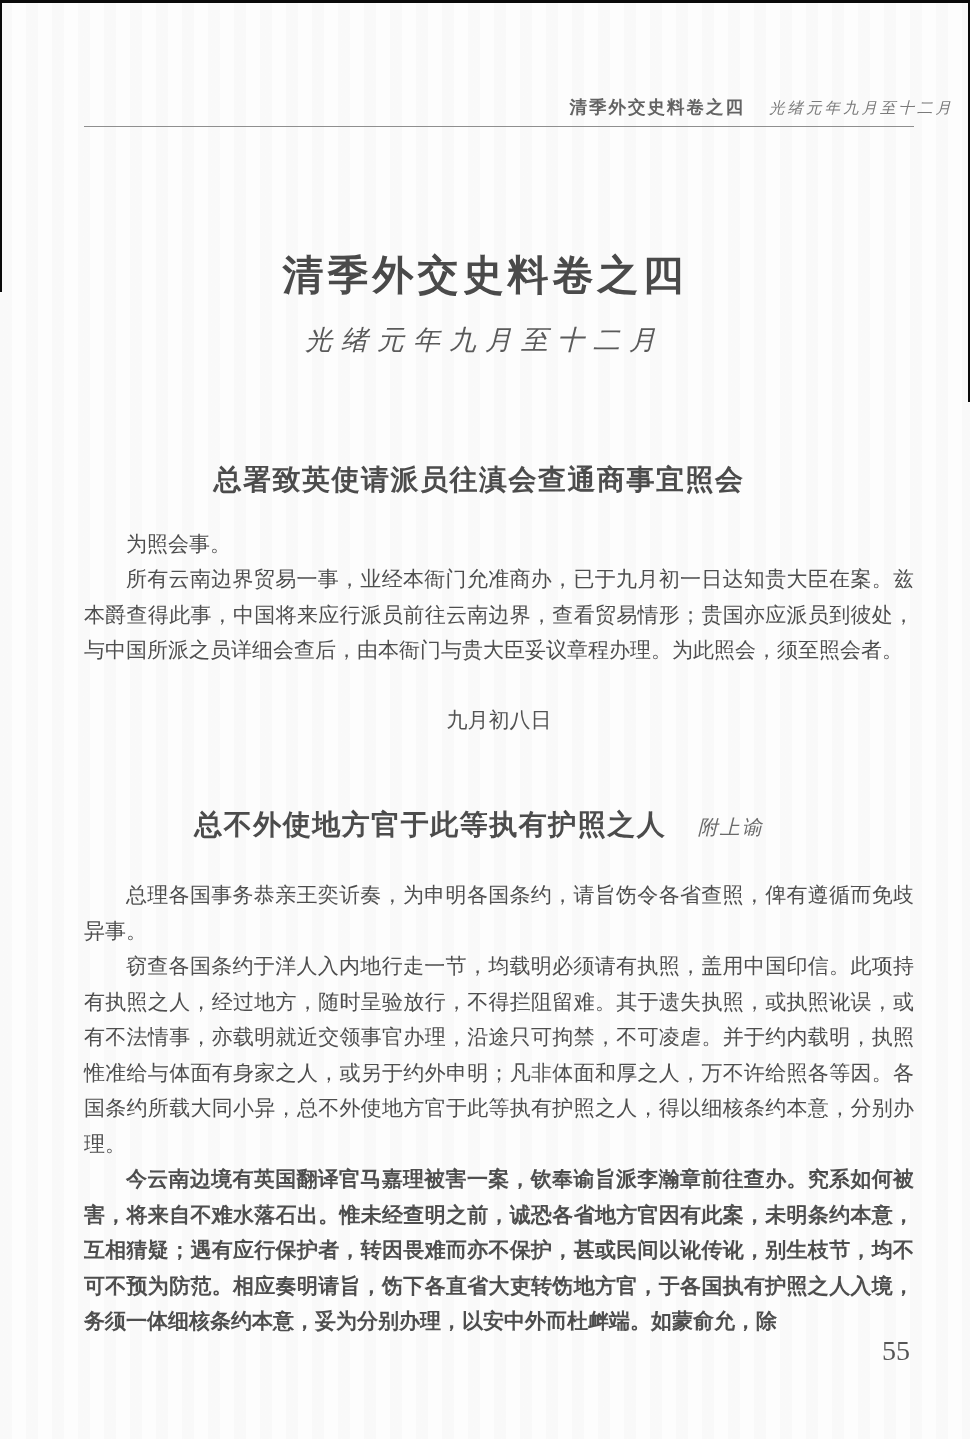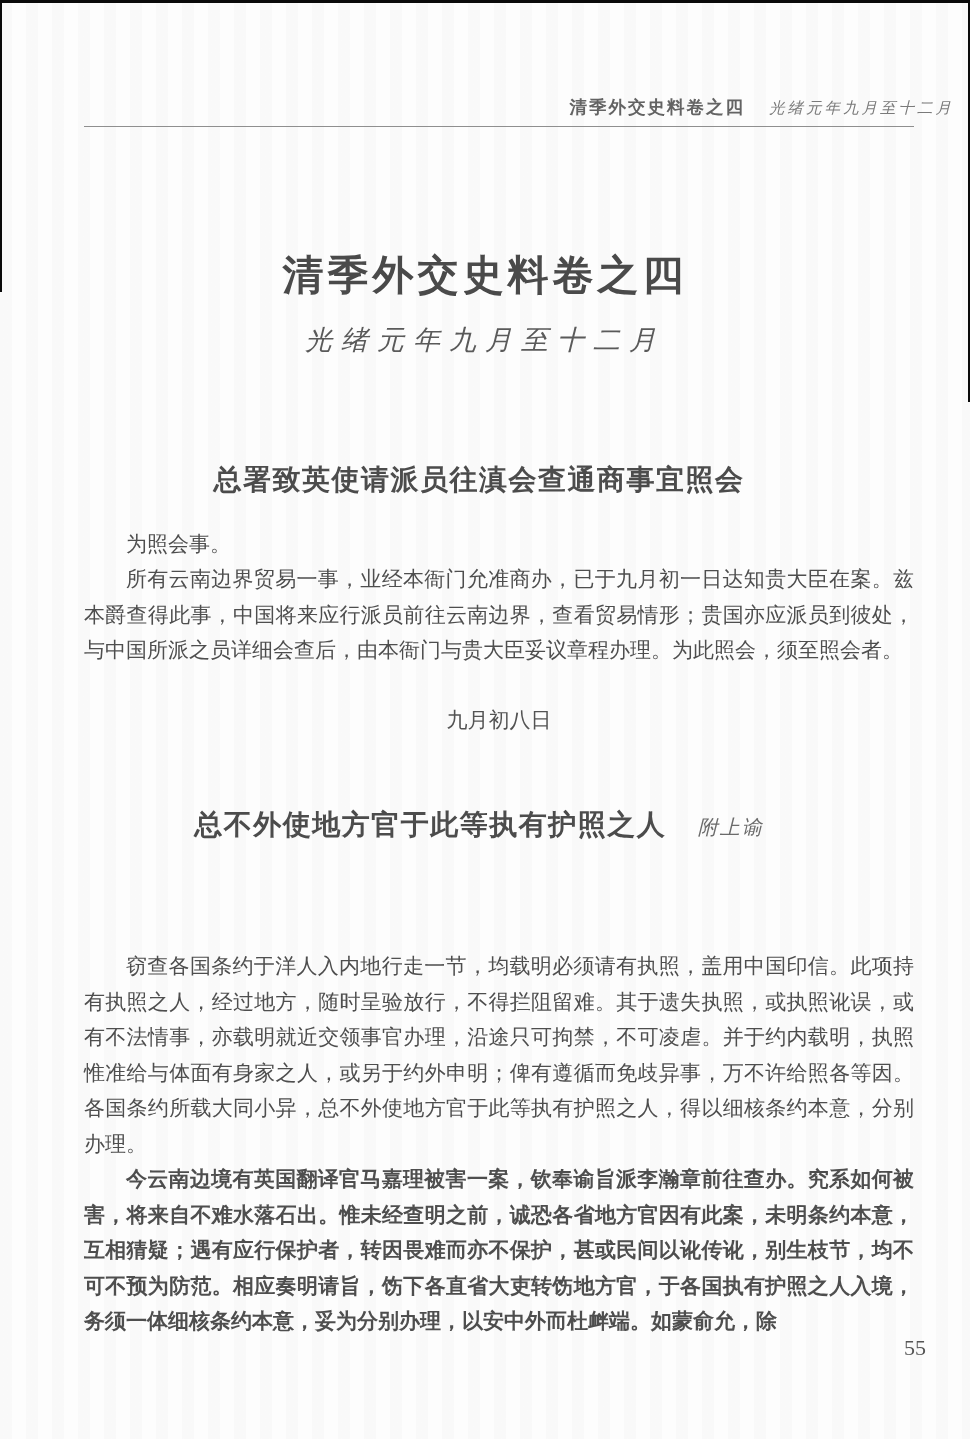--- a/index.html
+++ b/index.html
@@ -125,22 +125,22 @@
     text-align: center;
     color: #535353;
   }
   .p-s2-1 { top: 878px; }
   .p-s2-2 { top: 949px; }
   .p-s2-3 { top: 1162px; font-weight: bold; }
 
   .page-number {
     position: absolute;
     top: 1335px;
-    right: 44px;
-    font-size: 22px;
+    right: 60px;
+    font-size: 28px;
     color: #555555;
   }
 </style>
 </head>
 <body>
 
 <div class="page">
 
   <div class="edge-top"></div>
   <div class="edge-left"></div>
@@ -159,18 +159,19 @@
 
   <p class="body-text indent p-s1-2">所有云南边界贸易一事，业经本衙门允准商办，已于九月初一日达知贵大臣在案。兹本爵查得此事，中国将来应行派员前往云南边界，查看贸易情形；贵国亦应派员到彼处，与中国所派之员详细会查后，由本衙门与贵大臣妥议章程办理。为此照会，须至照会者。</p>
   <p class="body-text indent p-s1-1">为照会事。</p>
   <p class="date-line">九月初八日</p>
 
   <h2 class="section-heading s2">
     <span>总不外使地方官于此等执有护照之人</span>
     <span class="sub-note">附上谕</span>
   </h2>
 
-  <p class="body-text indent p-s2-2">窃查各国条约于洋人入内地行走一节，均载明必须请有执照，盖用中国印信。此项持有执照之人，经过地方，随时呈验放行，不得拦阻留难。其于遗失执照，或执照讹误，或有不法情事，亦载明就近交领事官办理，沿途只可拘禁，不可凌虐。并于约内载明，执照惟准给与体面有身家之人，或另于约外申明；俾有遵循而免歧异事，万不许给照各等因。各国条约所载大同小异，总不外使地方官于此等执有护照之人，得以细核条约本意，分别办理。</p>
+  <p class="body-text indent p-s2-1">总理各国事务恭亲王奕䜣奏，为申明各国条约，请旨饬令各省查照，俾有遵循而免歧异事。</p>
+  <p class="body-text indent p-s2-2">窃查各国条约于洋人入内地行走一节，均载明必须请有执照，盖用中国印信。此项持有执照之人，经过地方，随时呈验放行，不得拦阻留难。其于遗失执照，或执照讹误，或有不法情事，亦载明就近交领事官办理，沿途只可拘禁，不可凌虐。并于约内载明，执照惟准给与体面有身家之人，或另于约外申明；凡非体面和厚之人，万不许给照各等因。各国条约所载大同小异，总不外使地方官于此等执有护照之人，得以细核条约本意，分别办理。</p>
   <p class="body-text indent p-s2-3">今云南边境有英国翻译官马嘉理被害一案，钦奉谕旨派李瀚章前往查办。究系如何被害，将来自不难水落石出。惟未经查明之前，诚恐各省地方官因有此案，未明条约本意，互相猜疑；遇有应行保护者，转因畏难而亦不保护，甚或民间以讹传讹，别生枝节，均不可不预为防范。相应奏明请旨，饬下各直省大吏转饬地方官，于各国执有护照之人入境，务须一体细核条约本意，妥为分别办理，以安中外而杜衅端。如蒙俞允，除</p>
 
   <div class="page-number">55</div>
 
 </div>
 
 </body></html>

